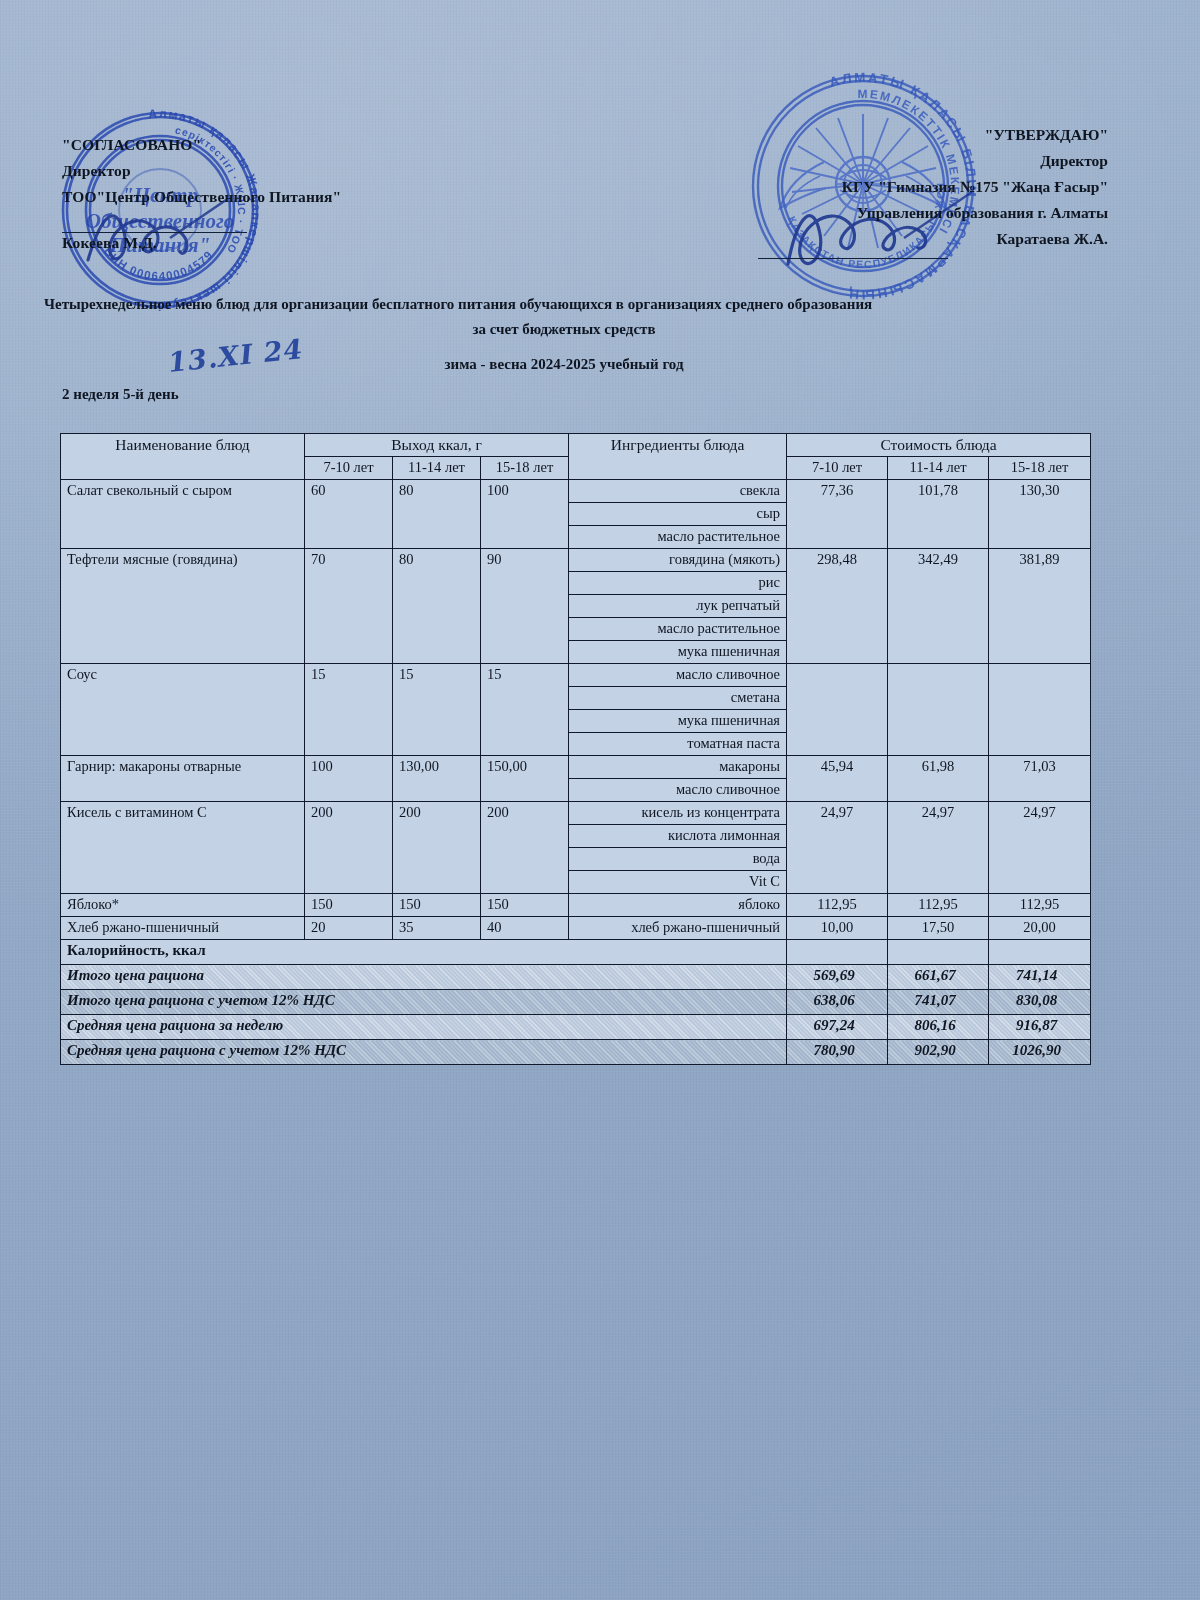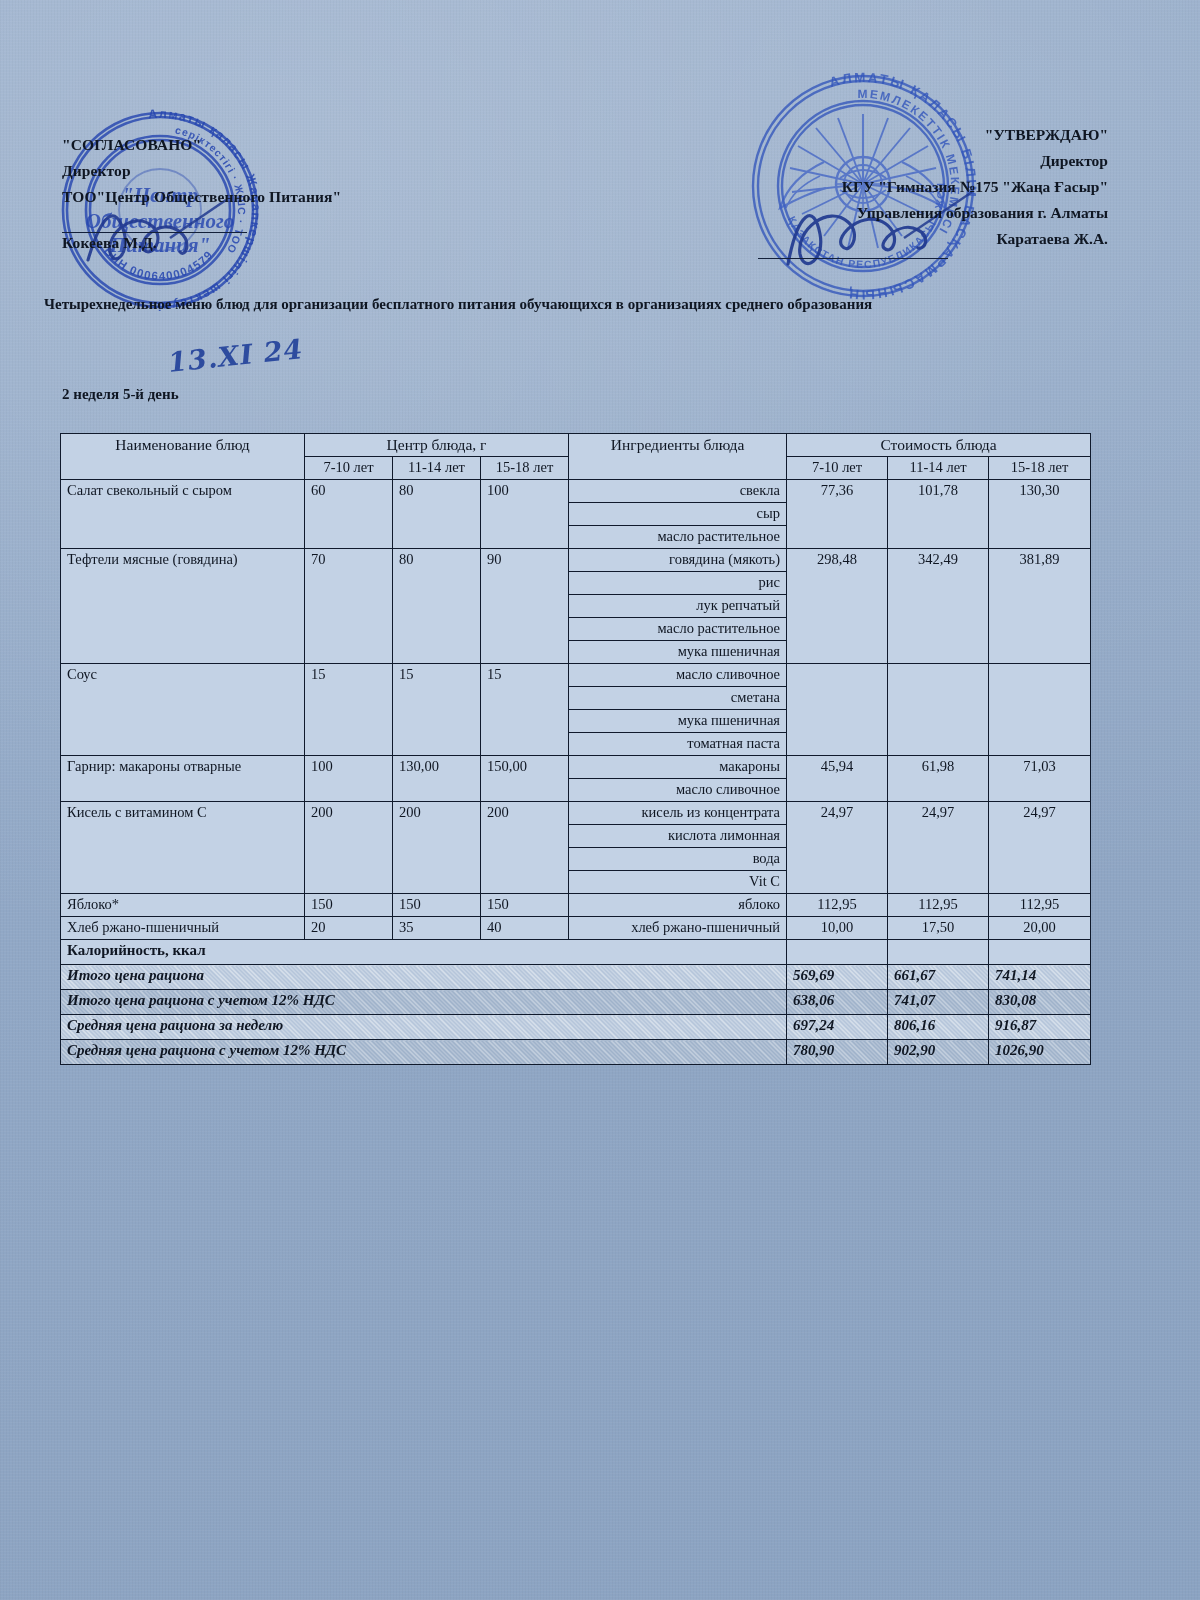--- a/index.html
+++ b/index.html
@@ -113,21 +113,21 @@
       repeating-linear-gradient(45deg, rgba(255,255,255,.55) 0 1px, rgba(0,0,0,0) 1px 3px),
       #b5c5da;
     font-style:italic;font-weight:bold;font-size:15px;
     height:25px;
   }
   tr.sum.dark td{
     background:
       repeating-linear-gradient(45deg, rgba(255,255,255,.45) 0 1px, rgba(0,0,0,0) 1px 3px),
       #9fb2ca;
   }
-  tr.sum td.cost{text-align:left;padding-right:12px;}
+  tr.sum td.cost{text-align:center;padding-right:12px;}
   tr.kcal td{
     background:#c3d2e5;
     font-weight:bold;font-style:normal;font-size:15px;
     height:25px;
   }
 </style>
 </head>
 <body>
 
 <div class="page"></div>
@@ -250,39 +250,41 @@
   <div>КГУ  "Гимназия №175 "Жаңа  Ғасыр"</div>
   <div>Управления образования г. Алматы</div>
   <div>Каратаева Ж.А.</div>
 </div>
 <div class="sig-line-right"></div>
 
 <div class="handdate">13.XI 24</div>
 
 <div class="title">
   <span class="l1">Четырехнедельное меню блюд для организации бесплатного питания обучающихся в организациях среднего образования</span>
+  <div>за счет бюджетных средств</div>
   <div style="height:10px"></div>
+  <div>зима - весна 2024-2025 учебный год</div>
 </div>
 <div class="subsec">2 неделя 5-й день</div>
 
 <table class="menu">
   <colgroup>
     <col style="width:244px">
       <col style="width:88px">
       <col style="width:88px">
       <col style="width:88px">
     <col style="width:218px">
       <col style="width:101px">
       <col style="width:101px">
       <col style="width:102px">
   </colgroup>
   <thead>
     <tr>
       <th class="hd" rowspan="2">Наименование блюд</th>
-      <th class="hd" colspan="3">Центр блюда, г</th>
+      <th class="hd" colspan="3">Выход ккал, г</th>
       <th class="hd" rowspan="2">Ингредиенты блюда</th>
       <th class="hd" colspan="3">Стоимость блюда</th>
     </tr>
     <tr>
       <th class="sub">7-10 лет</th>
       <th class="sub">11-14 лет</th>
       <th class="sub">15-18 лет</th>
       <th class="sub">7-10 лет</th>
       <th class="sub">11-14 лет</th>
       <th class="sub">15-18 лет</th>

